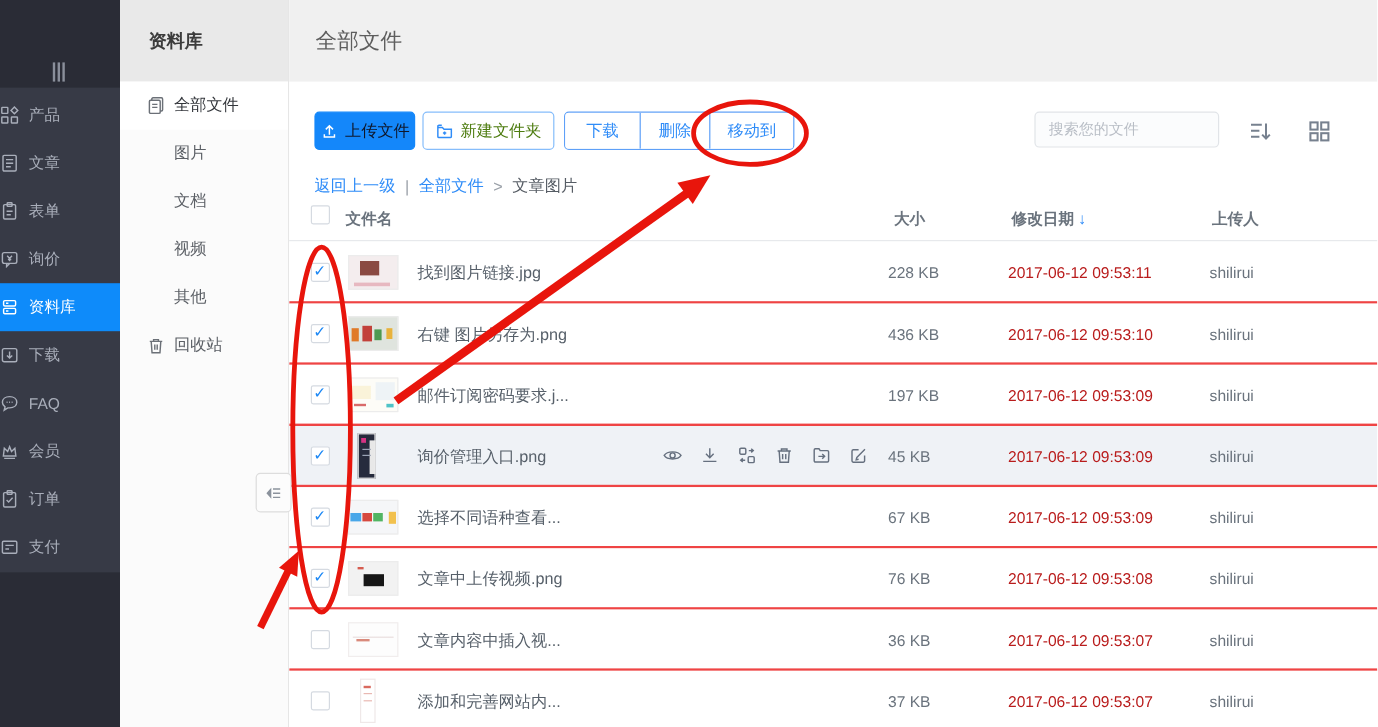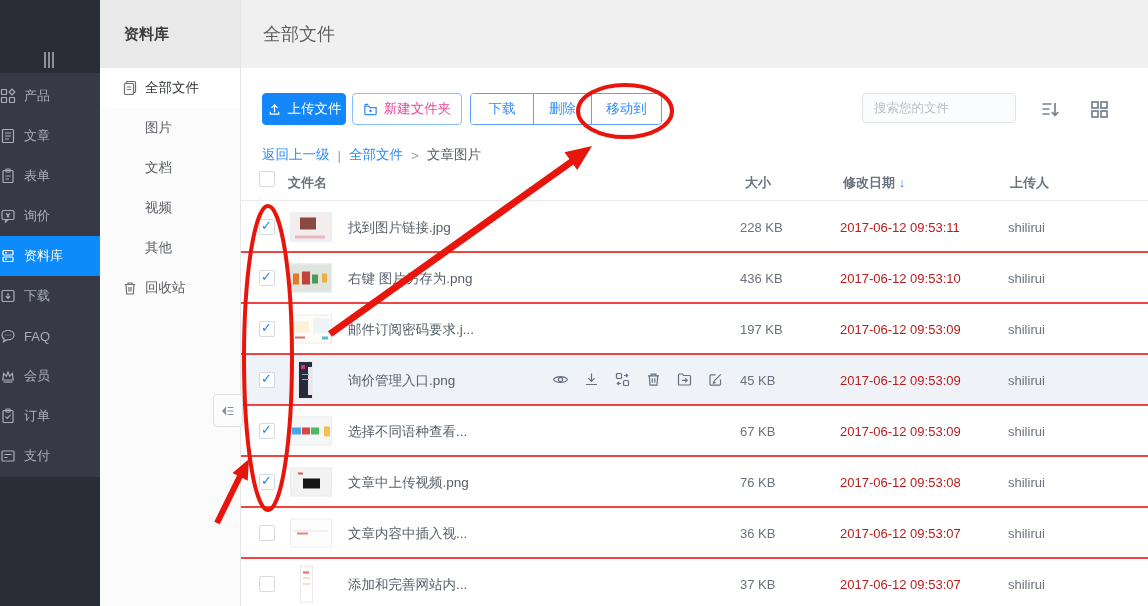--- a/index.html
+++ b/index.html
@@ -35,23 +35,23 @@
   
   .panel-toggle{position:absolute;left:213px;top:394px;width:30px;height:33px;background:#fcfcfc;border:1px solid #ddd;border-radius:4px;z-index:6;display:flex;align-items:center;justify-content:center;cursor:pointer;}
   .panel-toggle svg{width:16px;height:16px;stroke:#8b929c;fill:#8b929c;stroke-width:1.2;}
 
   
   .main{position:absolute;left:241px;top:0;right:0;height:606px;background:#fff;}
   .main-header{height:68px;background:#f0f0f0;display:flex;align-items:center;padding-left:22px;font-size:18px;color:#5e5e5e;}
 
   .btn{position:absolute;top:93px;height:32px;border-radius:4px;font-size:13.5px;display:flex;align-items:center;justify-content:center;cursor:pointer;}
   .btn svg{width:15px;height:15px;margin-right:6px;fill:none;stroke-width:1.3;}
-  .btn-primary{left:21px;width:84px;background:var(--blue);color:#ffffff;border:1px solid var(--blue);}
+  .btn-primary{left:21px;width:84px;background:var(--blue);color:#0f172a;border:1px solid var(--blue);}
   .btn-primary svg{stroke:#fff;}
-  .btn-outline{left:111px;width:110px;background:#fff;color:#ec4899;border:1px solid #86bdfb;}
+  .btn-outline{left:111px;width:110px;background:#fff;color:#4d7c0f;border:1px solid #86bdfb;}
   .btn-outline svg{stroke:#2f8cf8;}
   .btn-group{position:absolute;top:93px;left:229px;height:32px;display:flex;border:1px solid #5ea0f8;border-radius:4px;overflow:hidden;background:#fff;}
   .btn-group .g-btn{display:flex;align-items:center;justify-content:center;color:#2f8cf8;font-size:13.5px;cursor:pointer;background:#fff;}
   .btn-group .g-btn + .g-btn{border-left:1px solid #5ea0f8;}
   .g-download{width:62px;} .g-delete{width:58px;} .g-move{width:70px;}
 
   .search{position:absolute;left:621px;top:93px;width:154px;height:30px;background:#fbfcfd;border:1px solid #e1e4e8;border-radius:4px;display:flex;align-items:center;}
   .search input{flex:1;border:none;outline:none;background:transparent;padding:0 6px 0 11px;font-size:12.5px;color:#555;font-family:inherit;}
   .search input::placeholder{color:#b9bec6;}
   .search svg{width:15px;height:15px;margin-right:9px;stroke:#9aa1ab;fill:none;stroke-width:1.3;}

